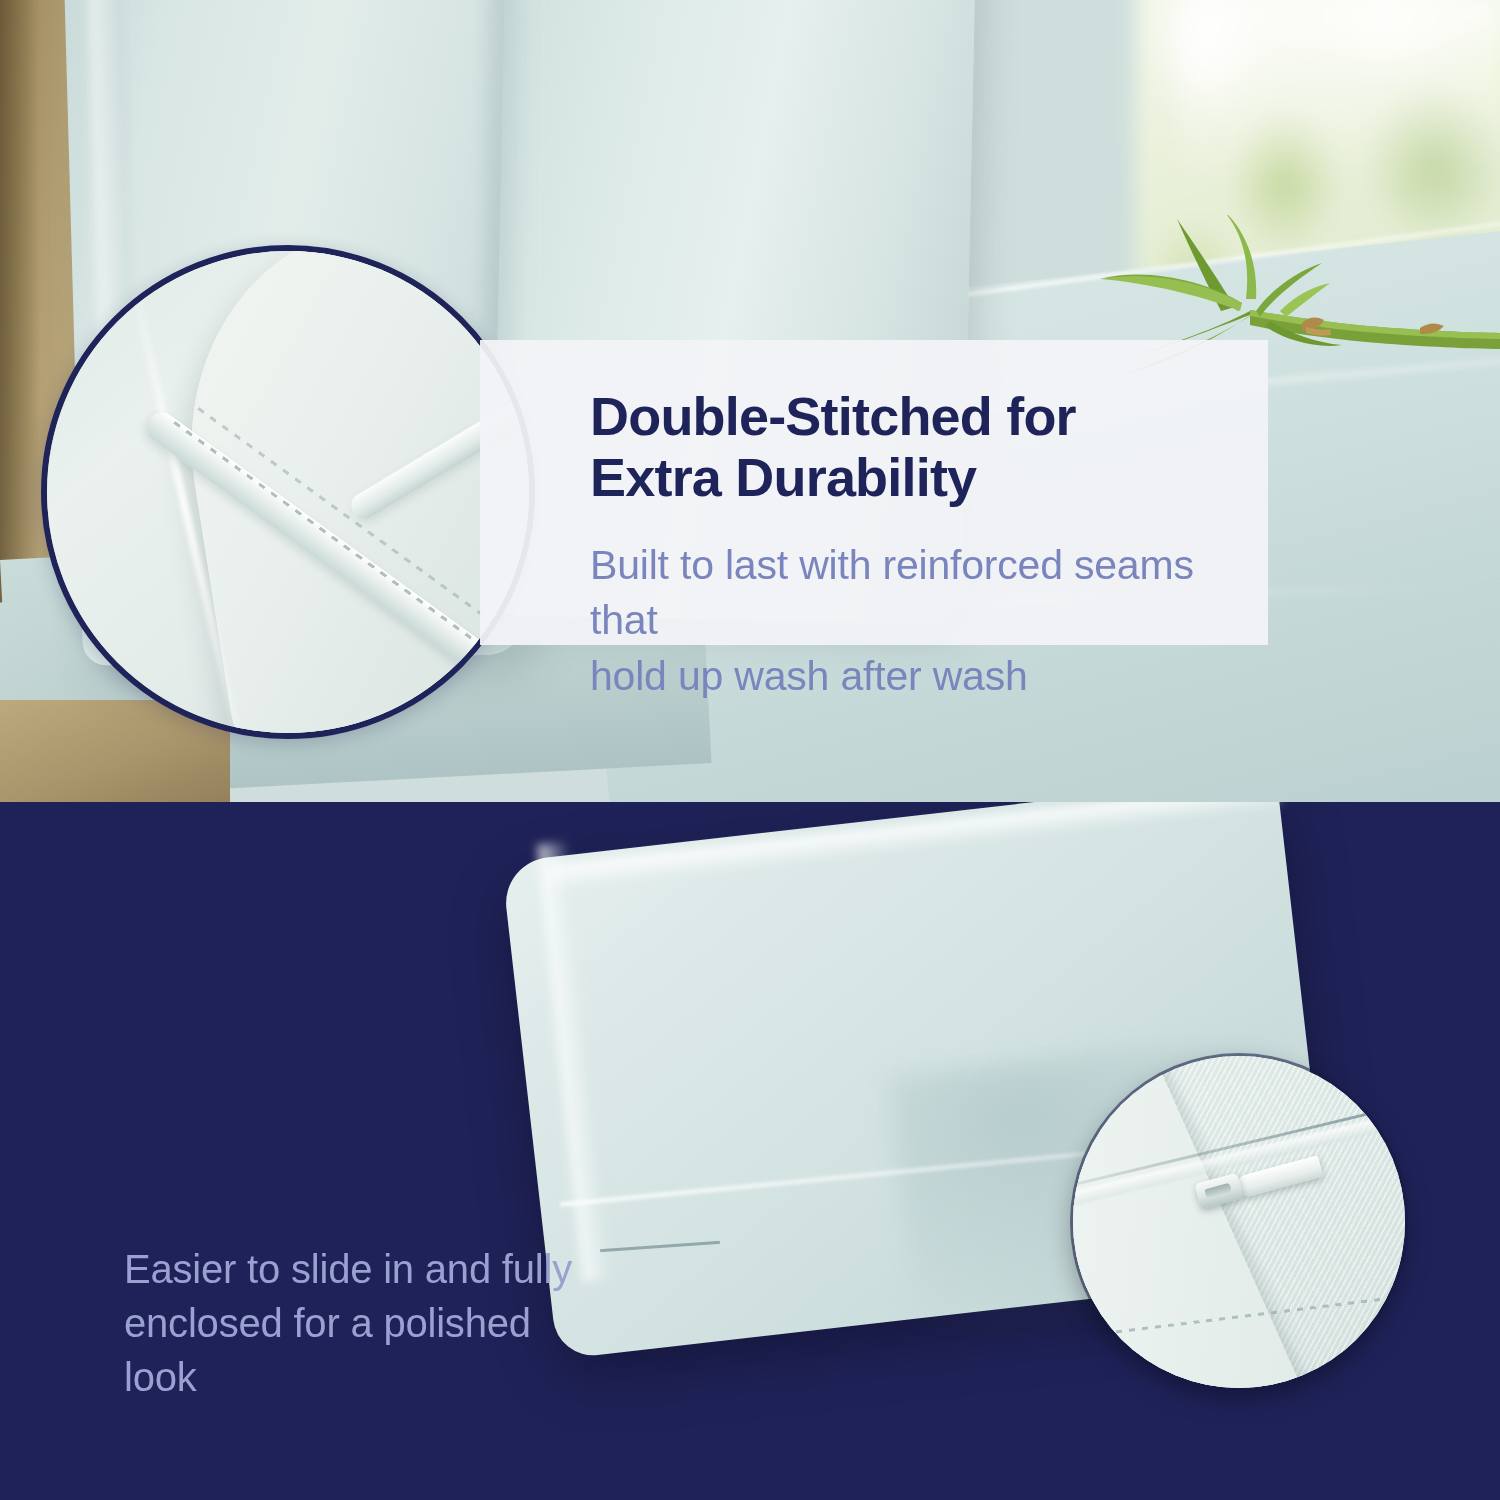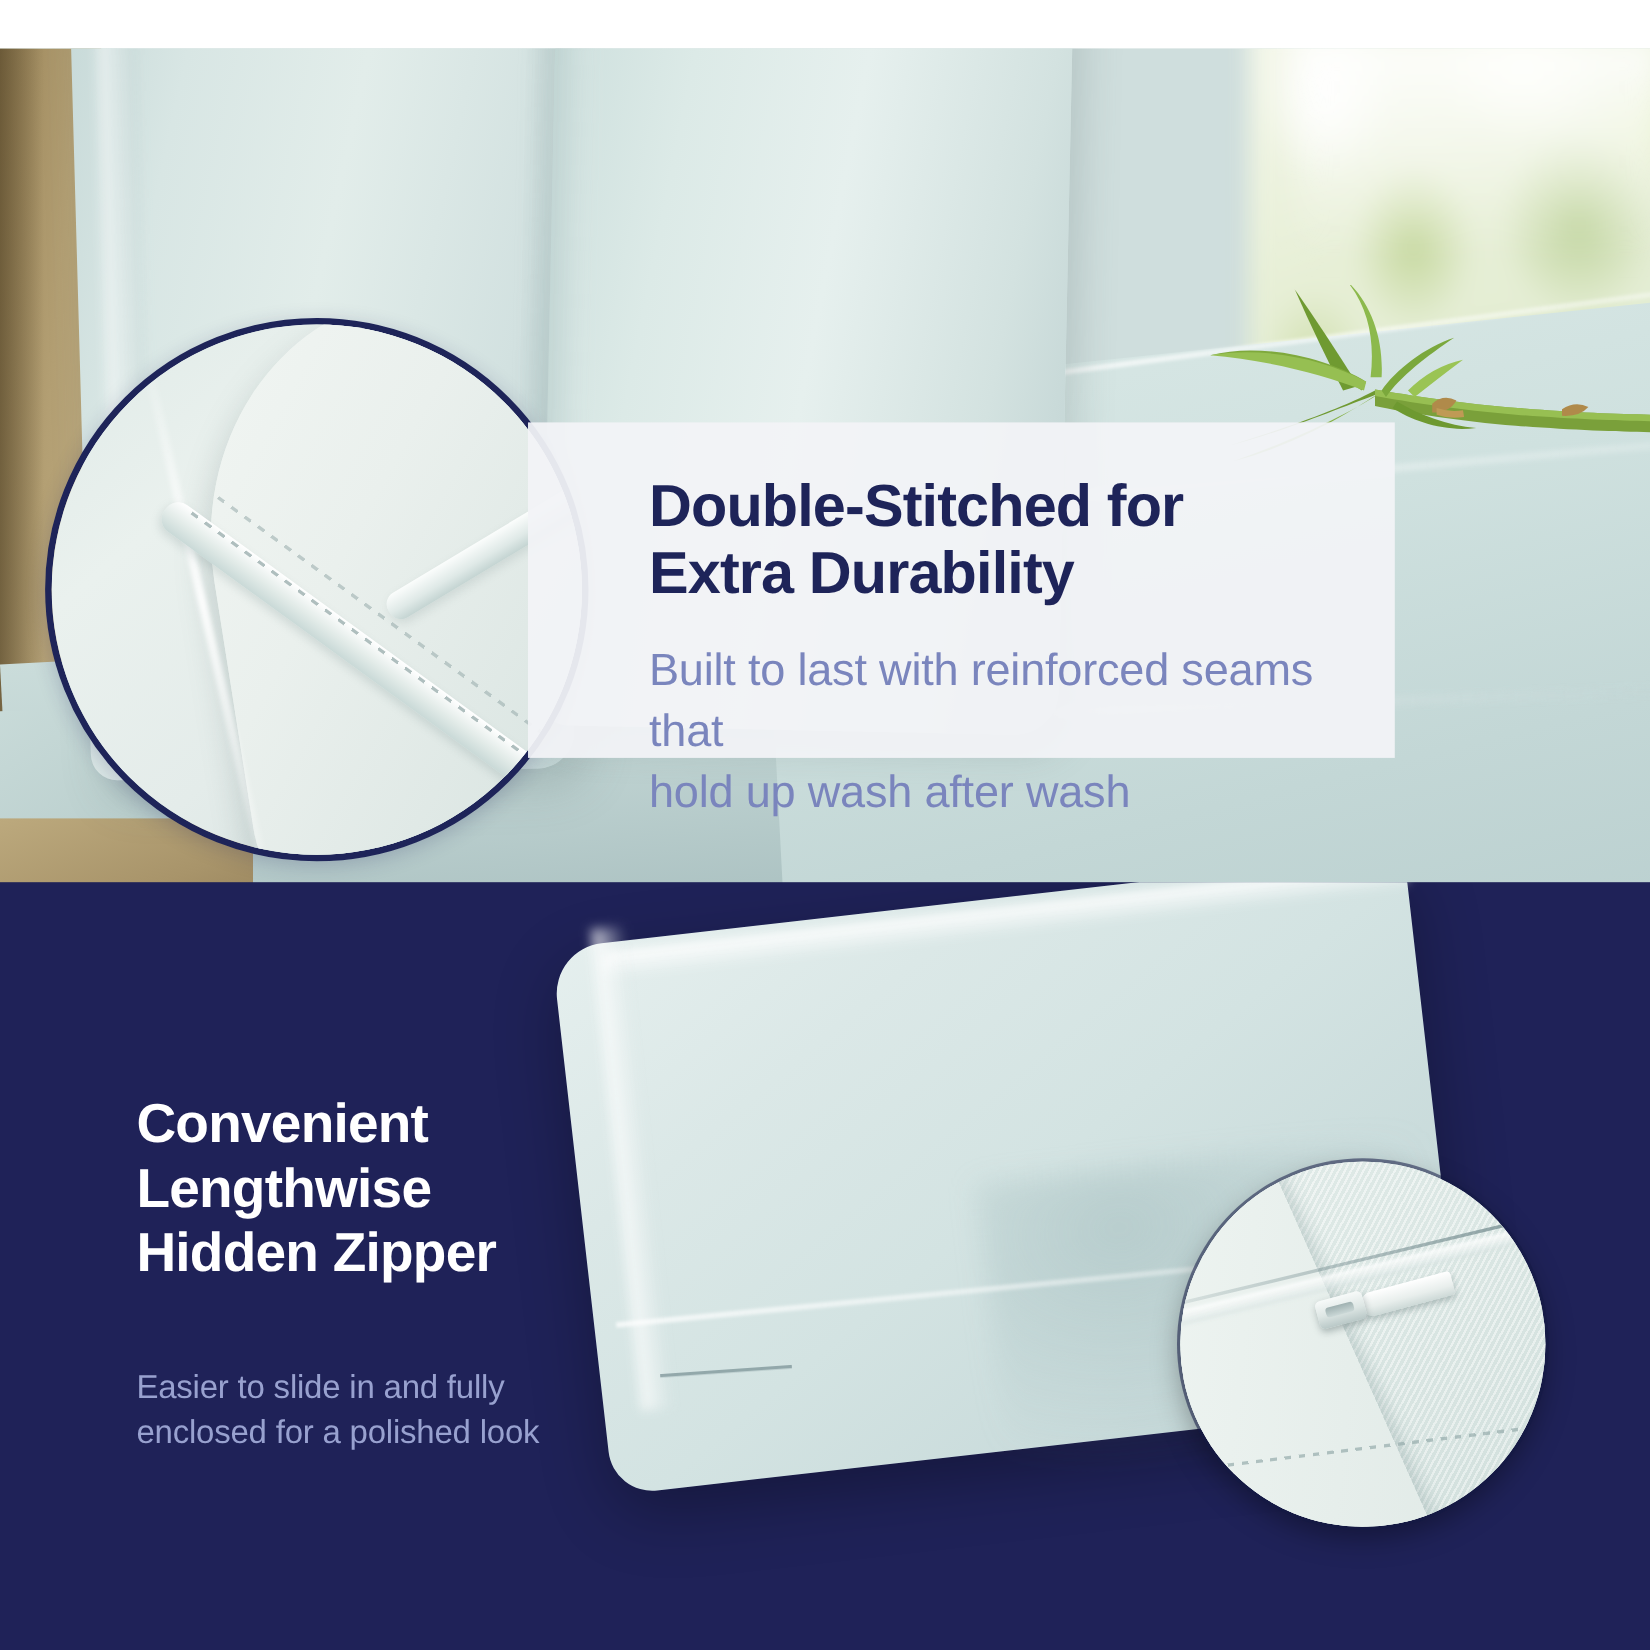--- a/index.html
+++ b/index.html
@@ -7,21 +7,21 @@
   html, body {
     width:1500px; height:1500px;
     font-family:"Liberation Sans", sans-serif;
     background:#ffffff; overflow:hidden;
   }
   .stage { position:relative; width:1500px; height:1500px; overflow:hidden; }
 
   
   .panel-top {
     position:absolute; left:0; top:0; width:1500px; height:802px;
-    overflow:hidden; background:#cfdedd;margin-top:44px;
+    overflow:hidden; background:#cfdedd;
   }
   
   .window {
     position:absolute; left:1135px; top:-20px; width:400px; height:480px;
     background:
       radial-gradient(ellipse 90px 120px at 70px 60px,  rgba(255,255,255,.95), rgba(255,255,255,0) 70%),
       radial-gradient(ellipse 110px 90px at 250px 40px, rgba(252,253,244,.92), rgba(255,255,255,0) 72%),
       radial-gradient(ellipse 80px 110px at 150px 200px,rgba(175,200,120,.60), rgba(255,255,255,0) 70%),
       radial-gradient(ellipse 100px 120px at 300px 180px,rgba(160,190,110,.55),rgba(255,255,255,0) 72%),
       radial-gradient(ellipse 70px 90px at 60px 300px,  rgba(190,210,140,.50), rgba(255,255,255,0) 70%),
@@ -175,21 +175,21 @@
     position:absolute; left:0; top:802px; width:1500px; height:698px;
     background:#1f2258; overflow:hidden;
   }
   .h-bot {
     position:absolute; left:124px; top:190px; width:520px;
     font-size:50px; font-weight:bold; line-height:1.17;
     letter-spacing:-.7px; color:#ffffff; white-space:pre-line;
   }
   .p-bot {
     position:absolute; left:124px; top:440px; width:470px;
-    font-size:30px; line-height:1.35; color:#98a1cf;
+    font-size:40px; line-height:1.35; color:#98a1cf;
     white-space:pre-line; letter-spacing:-.2px;
   }
   
   .pillow-big {
     position:absolute; left:527px; top:15px; width:780px; height:500px;
     background:linear-gradient(147deg,#e5efee 0%,#dbe8e7 26%,#d3e3e2 52%,#c9dbdb 78%,#bed2d3 100%);
     border-radius:46px 30px 70px 40px;
     transform:rotate(-6.5deg);
     box-shadow:0 20px 60px rgba(0,0,0,.30);
   }
@@ -348,20 +348,17 @@
       <div class="mb-fab"></div>
       <div class="mb-panel-left"></div>
       <div class="mb-zip-tape"></div>
       <div class="mb-seamline"></div>
       <div class="mb-pull"></div>
       <div class="mb-slider"></div>
       <div class="mb-slider-slot"></div>
       <div class="mb-bot-stitch"></div>
     </div>
 
-    <h2 class="h-bot">Convenient
-Lengthwise
-Hidden Zipper</h2>
     <p class="p-bot">Easier to slide in and fully
 enclosed for a polished look</p>
   </section>
 
 </div>
 
 </body></html>

